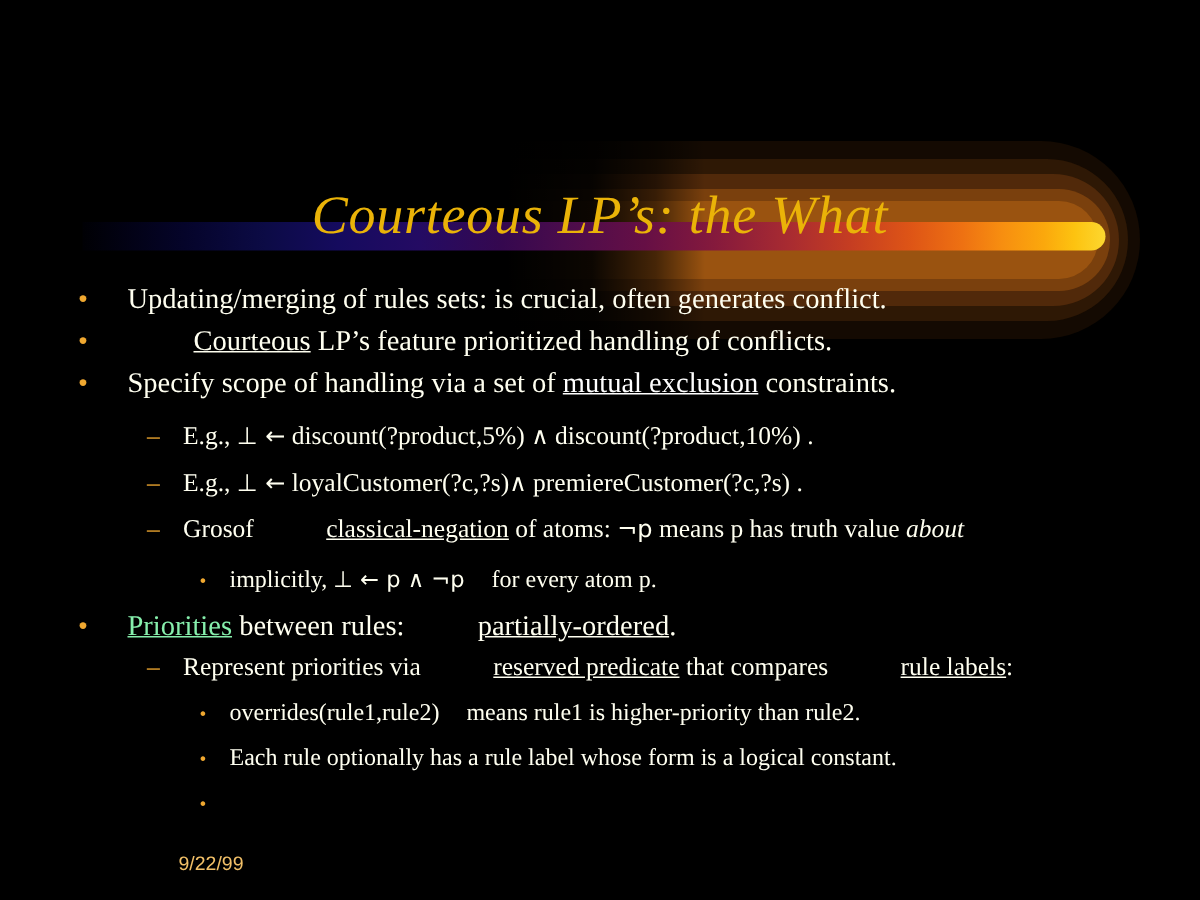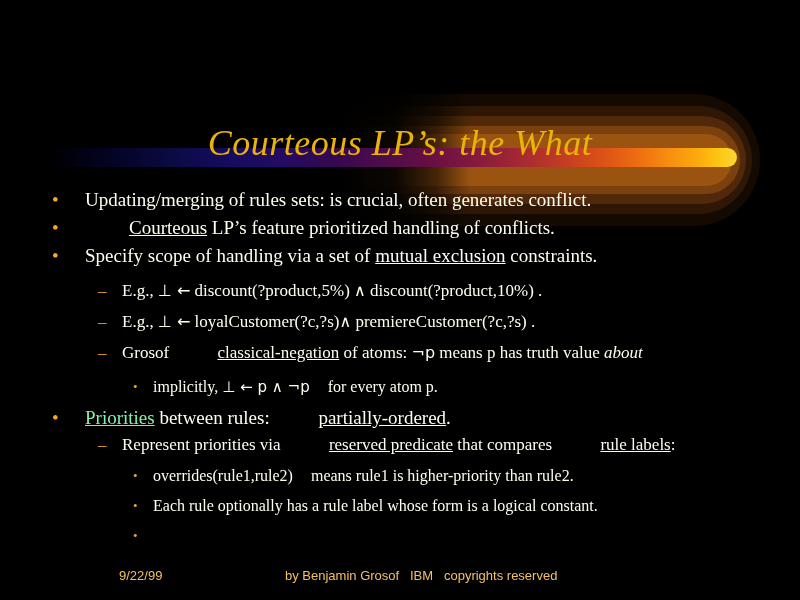--- a/index.html
+++ b/index.html
@@ -315,16 +315,15 @@
     <div class="gap-sm"></div>
 
     <div class="line lvl3">
       <span class="bul">•</span>
     </div>
 
   </div>
 
   <div class="footer">
     <span class="footer-date">9/22/99</span>
-    <span class="footer-credit">by Benjamin Grosof   IBM   copyrights reserved</span>
   </div>
 
 </div>
 
 </body></html>

